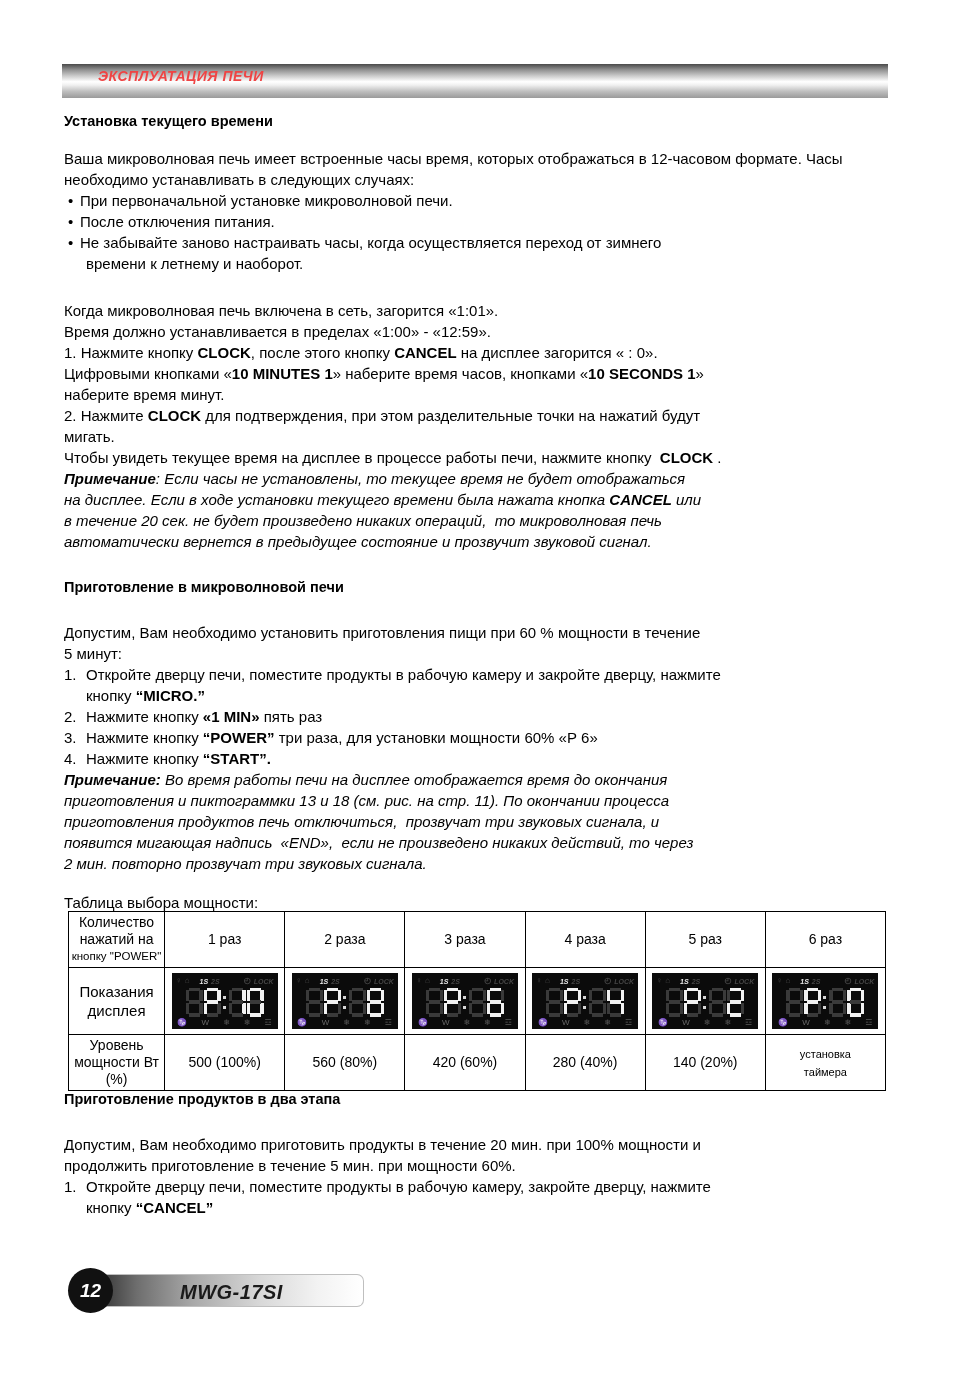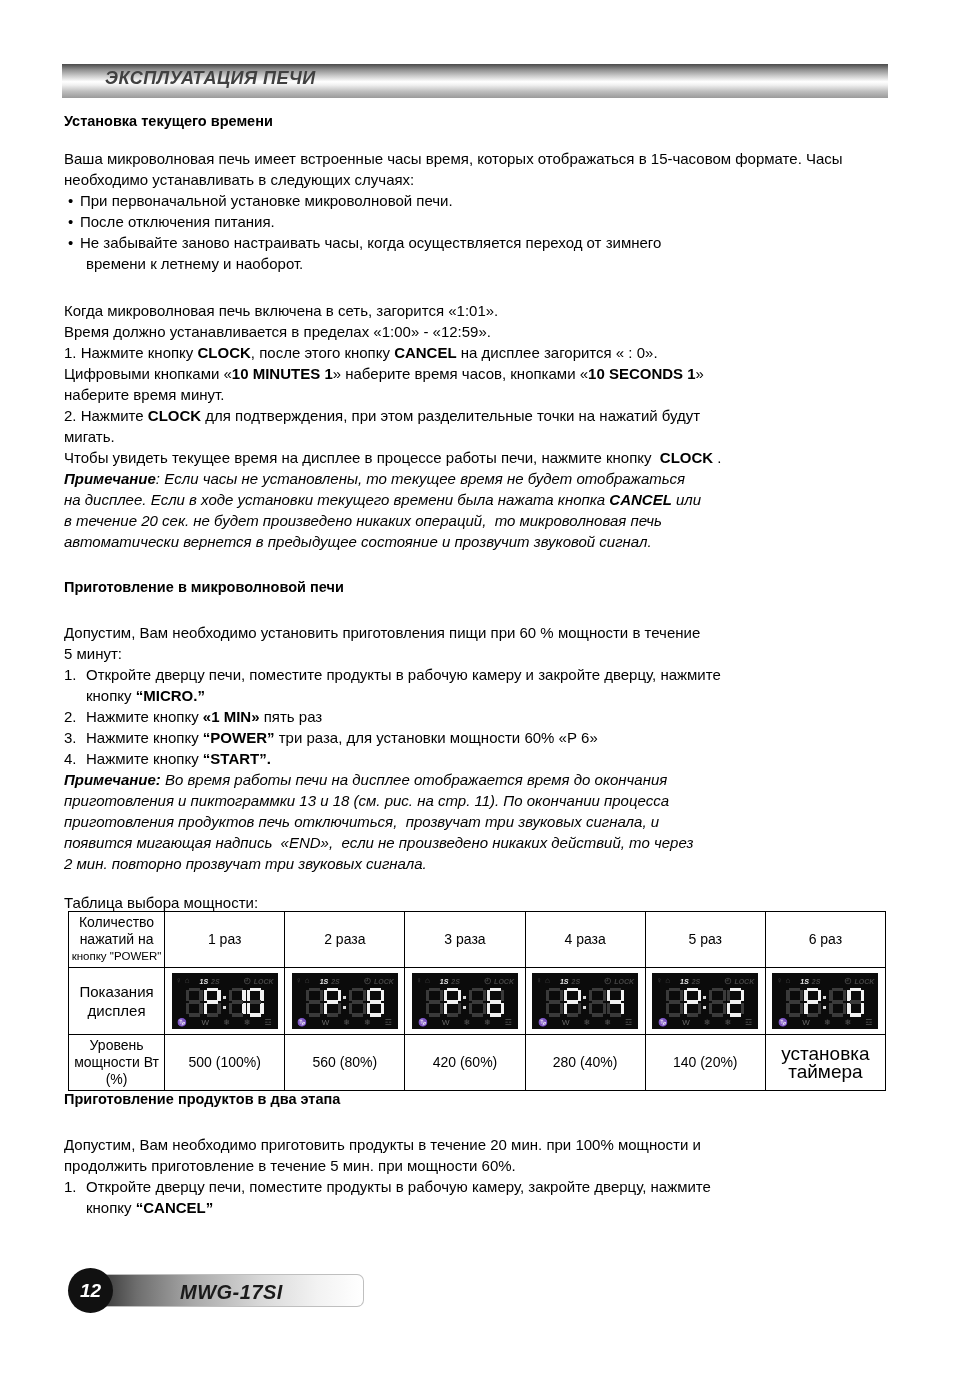--- a/index.html
+++ b/index.html
@@ -34,27 +34,27 @@
         #4a4a4a 0%,
         #8d8d8d 16%,
         #c8c8c8 34%,
         #ffffff 52%,
         #f0f0f0 62%,
         #c0c0c0 80%,
         #9a9a9a 100%);
   }
   .header-title {
     position: absolute;
-    left: 105px;
+    left: 98px;
     top: 68px;
-    font-size: 18px;
+    font-size: 14px;
     font-weight: bold;
     font-style: italic;
     letter-spacing: 0.5px;
-    color: #404040;
+    color: #ef4444;
     white-space: nowrap;
   }
 
   
   .content {
     position: absolute;
     left: 64px;
     top: 112px;
     width: 830px;
   }
@@ -148,21 +148,21 @@
   td.rowlabel .small { font-size: 11.5px; }
   td.head-cell {
     font-size: 16px;
     height: 44px;
   }
   td.val-cell {
     font-size: 16px;
     height: 44px;
   }
   td.val-cell.two {
-    font-size: 19px;
+    font-size: 11px;
     line-height: 18px;
     margin-left: 40px;
   }
   td.disp-cell {
     height: 62px;
     padding: 0;
   }
 
   
   .led {
@@ -309,21 +309,21 @@
 <div class="page">
 
   <div class="header-bar"></div>
   <div class="header-title">ЭКСПЛУАТАЦИЯ ПЕЧИ</div>
 
   <div class="content">
 
     <div class="sec-head">Установка текущего времени</div>
     <div class="gap-m"></div>
 
-    <p class="para">Ваша микроволновая печь имеет встроенные часы время, которых отображаться в 15-часовом формате. Часы необходимо устанавливать в следующих случаях:</p>
+    <p class="para">Ваша микроволновая печь имеет встроенные часы время, которых отображаться в 12-часовом формате. Часы необходимо устанавливать в следующих случаях:</p>
 
     <ul class="bullet-list">
       <li>При первоначальной установке микроволновой печи.</li>
       <li>После отключения питания.</li>
       <li>Не забывайте заново настраивать часы, когда осуществляется переход от зимнего</li>
     </ul>
     <p class="para cont-line">времени к летнему и наоборот.</p>
 
     <div class="gap-l"></div>
 

